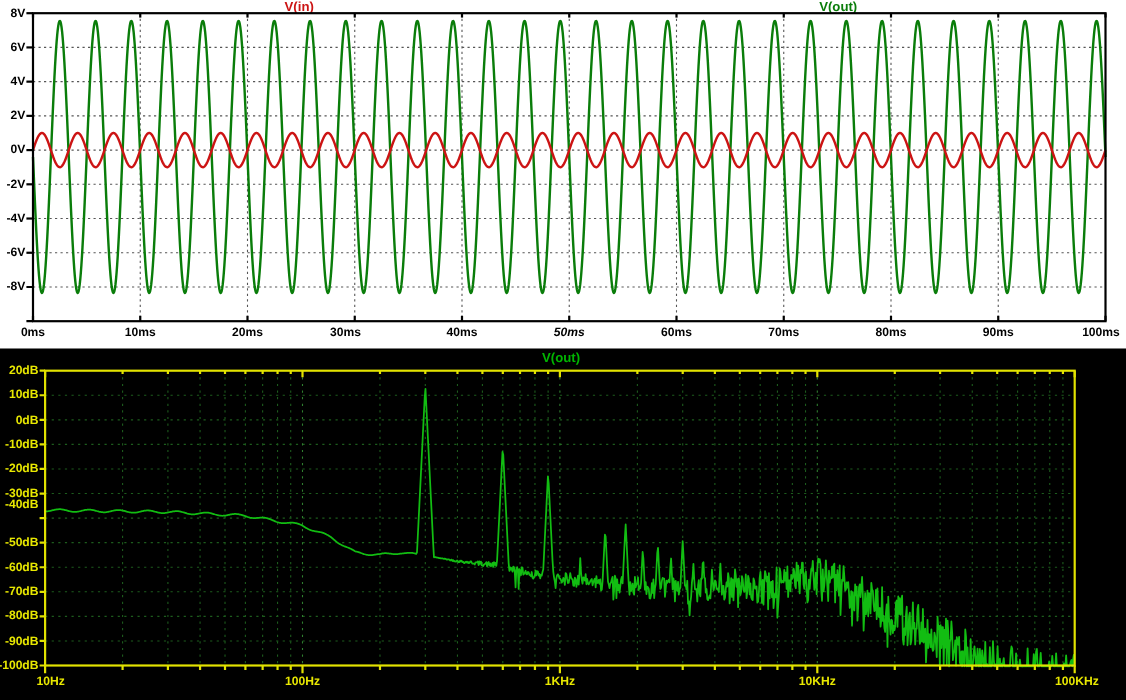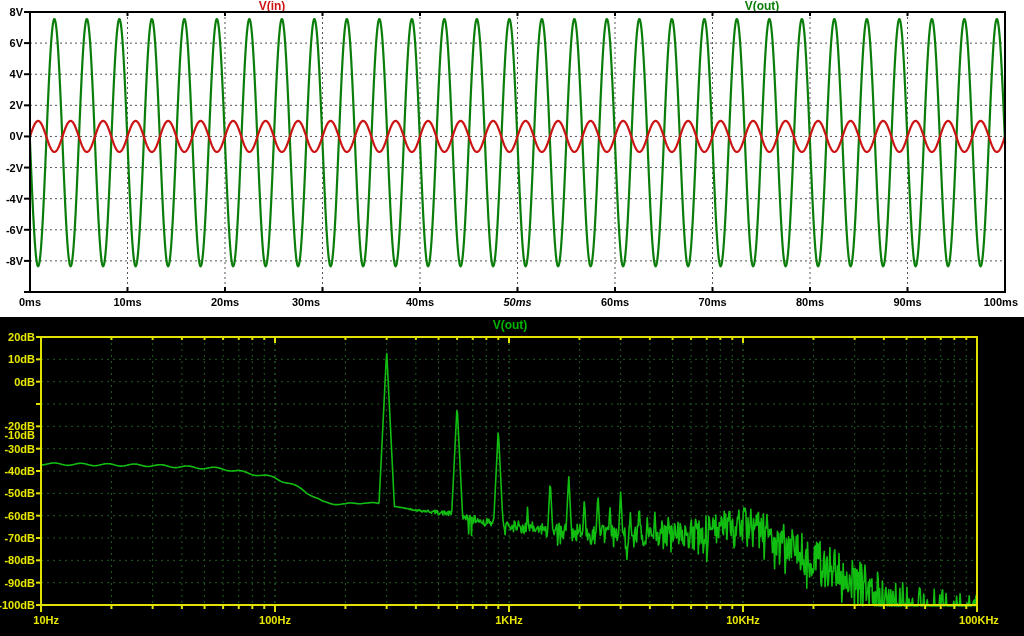--- a/index.html
+++ b/index.html
@@ -79,21 +79,21 @@
         <div class="tick" style="right: 1001px; top: 99.3333px; color: rgb(0, 0, 0);">2V</div>
         <div class="tick" style="right: 1001px; top: 130.444px; color: rgb(0, 0, 0);">0V</div>
         <div class="tick" style="right: 1001px; top: 161.556px; color: rgb(0, 0, 0);">-2V</div>
         <div class="tick" style="right: 1001px; top: 192.667px; color: rgb(0, 0, 0);">-4V</div>
         <div class="tick" style="right: 1001px; top: 223.778px; color: rgb(0, 0, 0);">-6V</div>
         <div class="tick" style="right: 1001px; top: 254.889px; color: rgb(0, 0, 0);">-8V</div>
         <div class="tick" style="right: 1037px; top: 286px; color: rgb(0, 0, 0); font-family: Liberation Mono, monospace;">-10V</div>
         <div class="tick" style="left: 30px; top: 296px; color: rgb(0, 0, 0); transform: translateX(-50%);">0ms</div>
         <div class="tick" style="left: 127.5px; top: 296px; color: rgb(0, 0, 0); transform: translateX(-50%);">10ms</div>
         <div class="tick" style="left: 225px; top: 296px; color: rgb(0, 0, 0); transform: translateX(-50%);">20ms</div>
-        <div class="tick" style="left: 306px; top: 296px; color: rgb(0, 0, 0); transform: translateX(-50%);">30ms</div>
+        <div class="tick" style="left: 314px; top: 296px; color: rgb(0, 0, 0); transform: translateX(-50%);">30ms</div>
         <div class="tick" style="left: 420px; top: 296px; color: rgb(0, 0, 0); transform: translateX(-50%);">40ms</div>
         <div class="tick" style="left: 517.5px; top: 296px; color: rgb(0, 0, 0); transform: translateX(-50%); font-style: italic;">50ms</div>
         <div class="tick" style="left: 615px; top: 296px; color: rgb(0, 0, 0); transform: translateX(-50%);">60ms</div>
         <div class="tick" style="left: 712.5px; top: 296px; color: rgb(0, 0, 0); transform: translateX(-50%);">70ms</div>
         <div class="tick" style="left: 810px; top: 296px; color: rgb(0, 0, 0); transform: translateX(-50%);">80ms</div>
         <div class="tick" style="left: 907.5px; top: 296px; color: rgb(0, 0, 0); transform: translateX(-50%);">90ms</div>
         <div class="tick" style="left: 1005px; top: 296px; color: rgb(0, 0, 0); transform: translateX(-62%);">100ms</div>
       </div>
   </div>
 
@@ -236,24 +236,24 @@
         <line x1="954.3230569561149" y1="20" x2="954.3230569561149" y2="23" stroke="#e2e200" stroke-width="2"></line>
         <line x1="966.2927472088021" y1="288" x2="966.2927472088021" y2="292" stroke="#e2e200" stroke-width="2"></line>
         <line x1="966.2927472088021" y1="20" x2="966.2927472088021" y2="23" stroke="#e2e200" stroke-width="2"></line>
         <line x1="977" y1="288" x2="977" y2="295" stroke="#e2e200" stroke-width="2"></line>
         <line x1="977" y1="20" x2="977" y2="26" stroke="#e2e200" stroke-width="2"></line>
       </svg>
     <div id="fft-labels">
         <div class="tick" style="right: 989px; top: 14px; color: rgb(232, 232, 0);">20dB</div>
         <div class="tick" style="right: 989px; top: 36.3333px; color: rgb(232, 232, 0);">10dB</div>
         <div class="tick" style="right: 989px; top: 58.6667px; color: rgb(232, 232, 0);">0dB</div>
-        <div class="tick" style="right: 989px; top: 81px; color: rgb(232, 232, 0); margin-top: 31px;">-10dB</div>
+        <div class="tick" style="right: 989px; top: 81px; color: rgb(232, 232, 0);">-10dB</div>
         <div class="tick" style="right: 989px; top: 103.333px; color: rgb(232, 232, 0);">-20dB</div>
         <div class="tick" style="right: 989px; top: 125.667px; color: rgb(232, 232, 0);">-30dB</div>
-        <div class="tick" style="right: 989px; top: 148px; color: rgb(232, 232, 0);">-40dB</div>
+        <div class="tick" style="right: 989px; top: 136px; color: rgb(232, 232, 0);">-40dB</div>
         <div class="tick" style="right: 989px; top: 170.333px; color: rgb(232, 232, 0);">-50dB</div>
         <div class="tick" style="right: 989px; top: 192.667px; color: rgb(232, 232, 0);">-60dB</div>
         <div class="tick" style="right: 989px; top: 215px; color: rgb(232, 232, 0);">-70dB</div>
         <div class="tick" style="right: 989px; top: 237.333px; color: rgb(232, 232, 0);">-80dB</div>
         <div class="tick" style="right: 989px; top: 259.667px; color: rgb(232, 232, 0);">-90dB</div>
         <div class="tick" style="right: 989px; top: 282px; color: rgb(232, 232, 0);">-100dB</div>
         <div class="tick" style="left: 41px; top: 297px; color: rgb(232, 232, 0); transform: translateX(-30%);">10Hz</div>
         <div class="tick" style="left: 275px; top: 297px; color: rgb(232, 232, 0); transform: translateX(-50%);">100Hz</div>
         <div class="tick" style="left: 509px; top: 297px; color: rgb(232, 232, 0); transform: translateX(-50%);">1KHz</div>
         <div class="tick" style="left: 743px; top: 297px; color: rgb(232, 232, 0); transform: translateX(-50%);">10KHz</div>

